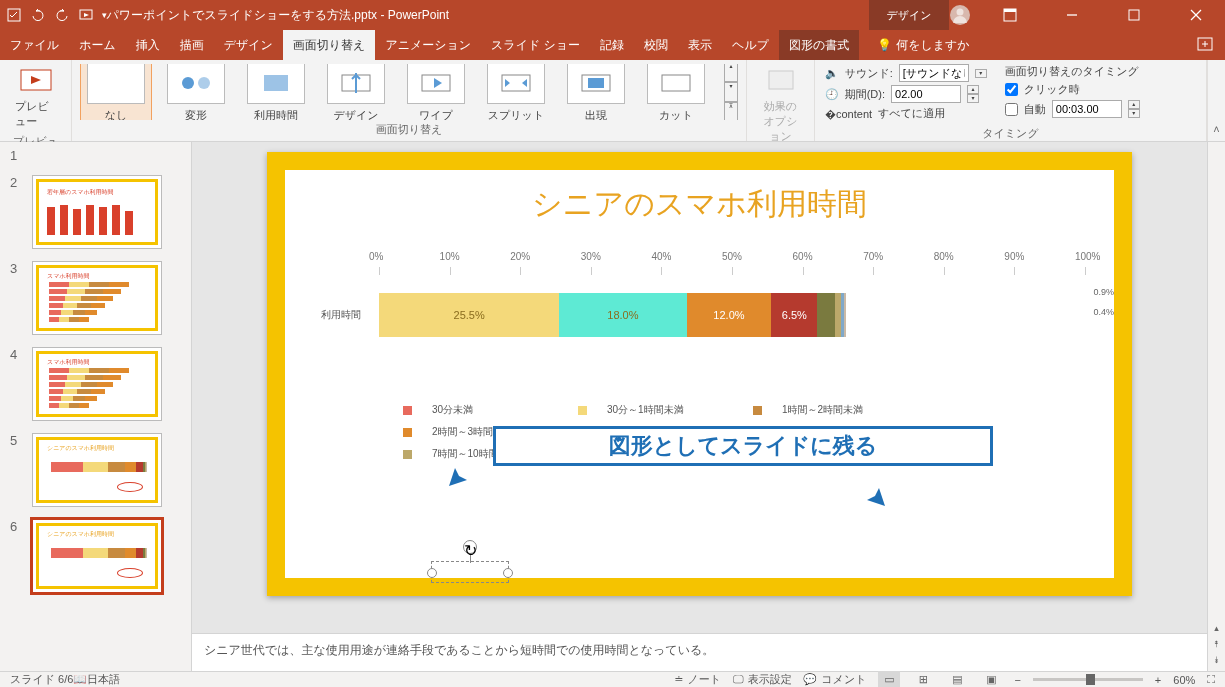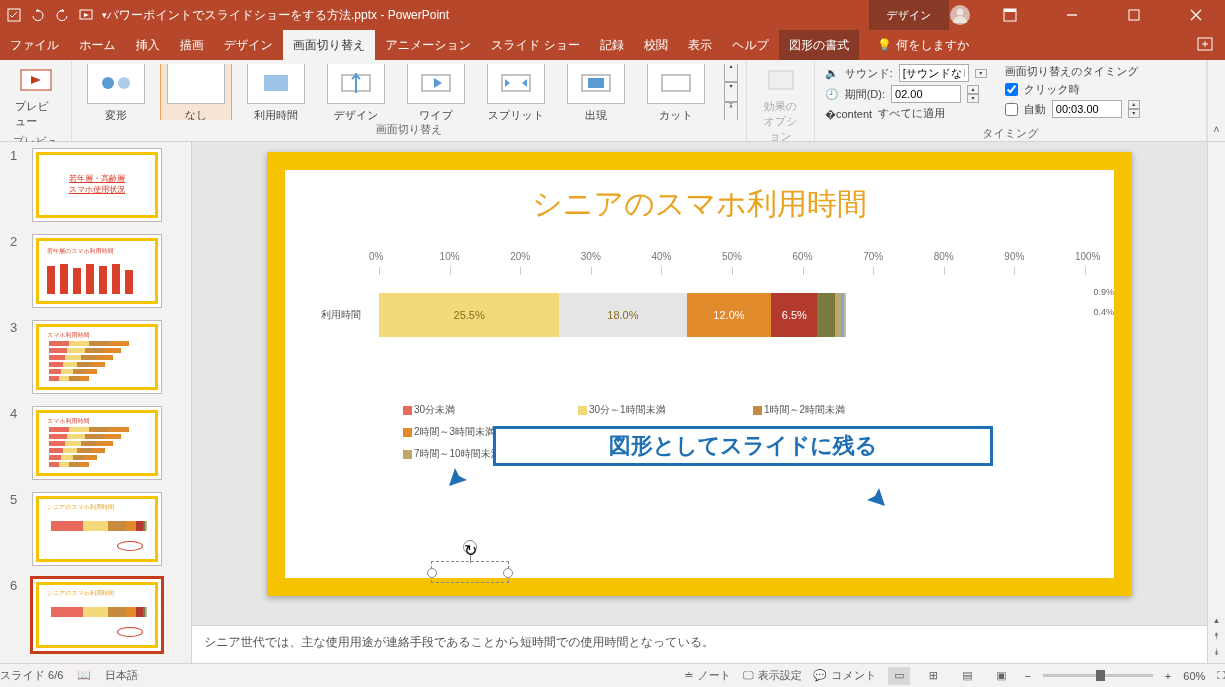--- a/index.html
+++ b/index.html
@@ -47,33 +47,33 @@
 .axis{position:absolute;left:76px;right:10px;top:0;height:28px;display:flex;justify-content:space-between;font-size:10px;color:#777}
 .axis span{width:1px;position:relative}
 .axis span:before{content:attr(data-v);position:absolute;left:-10px;top:0}
 .axis span:after{content:"";position:absolute;left:0;top:16px;width:1px;height:8px;background:#ccc}
 .barrow{position:absolute;left:0;right:10px;top:42px;height:44px;display:flex;align-items:center}
 .barlab{width:76px;font-size:10px;color:#555;text-align:center}
 .bar{height:44px;display:flex;flex:1}
 .seg{display:flex;align-items:center;justify-content:center;font-size:11px;color:#fff}
 .extlab{position:absolute;font-size:9px;color:#666}
 .legend{position:absolute;left:100px;right:0;top:152px;display:grid;grid-template-columns:repeat(3,175px);row-gap:8px;font-size:10px;color:#555}
-.legend-item{display:flex;align-items:center;gap:2px}
+.legend-item{display:flex;align-items:center;gap:20px}
 .lg-sw{width:9px;height:9px}
 .annot-box{position:absolute;left:226px;top:274px;width:500px;height:40px;border:3px solid #1f6fb5;background:#fff;display:flex;align-items:center;justify-content:center;color:#1f6fb5;font-size:22px;font-weight:700}
 .pen-circle{position:absolute;border:2px solid #d9402b;border-radius:50%}
 .laser-sel{position:absolute;left:128px;top:310px;width:78px;height:22px;border:1px dashed #888}
 .laser-sel:before,.laser-sel:after{content:"";position:absolute;width:8px;height:8px;border:1px solid #888;background:#fff;border-radius:50%;top:6px}
 .laser-sel:before{left:-5px}.laser-sel:after{right:-5px}
 .rotate-h{position:absolute;left:50%;top:-22px;width:14px;height:14px;border:1px solid #888;border-radius:50%;transform:translateX(-50%)}
 .rotate-h:after{content:"";position:absolute;left:50%;top:14px;width:1px;height:8px;background:#888}
 .notes{height:38px;background:#fff;border-top:1px solid #d4d4d4;padding:8px 12px;font-size:12px;color:#555}
 .vscroll{width:18px;background:#f3f2f1;border-left:1px solid #d4d4d4;display:flex;flex-direction:column;align-items:center;justify-content:flex-end;gap:2px;padding-bottom:4px}
 .vs-btn{width:14px;height:14px;font-size:9px;color:#666;display:flex;align-items:center;justify-content:center}
-.statusbar{height:24px;background:#f3f2f1;border-top:1px solid #d4d4d4;display:flex;align-items:center;font-size:11px;color:#555;padding:0 0;gap:14px}
+.statusbar{height:16px;background:#f3f2f1;border-top:1px solid #d4d4d4;display:flex;align-items:center;font-size:11px;color:#555;padding:0 10px;}
 .sb-right{margin-left:auto;display:flex;align-items:center;gap:12px}
 .sb-btn{display:flex;align-items:center;gap:4px;cursor:pointer}
 .view-btn{width:22px;height:18px;border:1px solid transparent;display:flex;align-items:center;justify-content:center;color:#666}
 .view-btn.active{background:#d8d8d8}
 .zoom-slider{width:110px;height:3px;background:#c8c6c4;position:relative}
 .zoom-slider:before{content:"";position:absolute;left:50%;top:-4px;width:1px;height:11px;background:#888}
 .zoom-thumb{position:absolute;top:-4px;width:9px;height:11px;background:#666;left:48%}
 svg{display:block}
 .mini-b{position:absolute;display:flex;height:10px}
 .mini-s{height:10px}
@@ -176,34 +176,34 @@
             <rect x="2" y="3" width="30" height="20" fill="#fff" stroke="#c43e1c"></rect>
             <path d="M12 9l10 4-10 4z" fill="#c43e1c"></path>
           </svg>
           <span>プレビュー</span>
         </div>
       </div>
     <div class="rgroup-label">プレビュー</div>
   </div>
   <div class="rgroup" style="flex:1">
     <div class="rgroup-body" id="trans-gallery" style="overflow:hidden">
+        <div class="rbtn sel">
+          <div class="trans-thumb">
+            <svg width="44" height="32"></svg>
+          </div>
+          <span>なし</span>
+        </div>
         <div class="rbtn">
           <div class="trans-thumb">
             <svg width="44" height="32">
               <circle cx="14" cy="16" r="6" fill="#5b9bd5"></circle>
               <circle cx="30" cy="16" r="6" fill="#5b9bd5" opacity=".5"></circle>
             </svg>
           </div>
           <span>変形</span>
-        </div>
-        <div class="rbtn sel">
-          <div class="trans-thumb">
-            <svg width="44" height="32"></svg>
-          </div>
-          <span>なし</span>
         </div>
         <div class="rbtn">
           <div class="trans-thumb">
             <svg width="44" height="32">
               <rect x="10" y="8" width="24" height="16" fill="#5b9bd5" opacity=".6"></rect>
             </svg>
           </div>
           <span>利用時間</span>
         </div>
         <div class="rbtn">
@@ -314,26 +314,20 @@
     </div>
     <div class="rgroup-label">タイミング</div>
   </div>
   <div class="collapse-caret">˄</div>
 </div>
 
 <div class="workspace">
   <div class="thumbs" id="thumbs">
       <div class="thumb-item">
         <div class="thumb-num">1</div>
-        <div class="thumb-prev">
-          <div class="thumb-inner">
-            <div style="color:#d9402b;font-size:8px;text-align:center;margin-top:18px;text-decoration:underline;white-space:pre-line">若年層・高齢層
-スマホ使用状況</div>
-          </div>
-        </div>
       </div>
       <div class="thumb-item">
         <div class="thumb-num">2</div>
         <div class="thumb-prev">
           <div class="thumb-inner">
             <div style="color:#d9402b;font-size:6px;margin:6px 0 0 8px">若年層のスマホ利用時間</div>
             <div style="display:flex;gap:5px;align-items:flex-end;height:34px;margin:4px 8px">
               <div style="width:8px;height:28px;background:#d9402b"></div>
               <div style="width:8px;height:30px;background:#d9402b"></div>
               <div style="width:8px;height:26px;background:#d9402b"></div>
@@ -492,21 +486,21 @@
                 <span data-v="60%"></span>
                 <span data-v="70%"></span>
                 <span data-v="80%"></span>
                 <span data-v="90%"></span>
                 <span data-v="100%"></span>
               </div>
             <div class="barrow">
               <div class="barlab">利用時間</div>
               <div class="bar" id="bar">
                   <div class="seg" style="background: rgb(244, 217, 122); width: 25.5%; color: rgb(138, 109, 31);">25.5%</div>
-                  <div class="seg" style="background: #e5e5e5; width: 18%; color: rgb(138, 109, 31);">18.0%</div>
+                  <div class="seg" style="background: #5eead4; width: 18%; color: rgb(138, 109, 31);">18.0%</div>
                   <div class="seg" style="background: rgb(224, 138, 44); width: 12%;">12.0%</div>
                   <div class="seg" style="background: rgb(181, 58, 46); width: 6.5%;">6.5%</div>
                   <div class="seg" style="background: rgb(122, 122, 63); width: 2.5%;"></div>
                   <div class="seg" style="background: rgb(188, 168, 106); width: 0.9%;"></div>
                   <div class="seg" style="background: rgb(127, 168, 201); width: 0.4%;"></div>
                   <div class="seg" style="background: rgb(201, 185, 166); width: 0.3%;"></div>
                 </div>
             </div>
             <div class="extlab" style="right:-18px;top:36px">0.9%</div>
             <div class="extlab" style="right:-18px;top:56px">0.4%</div>

